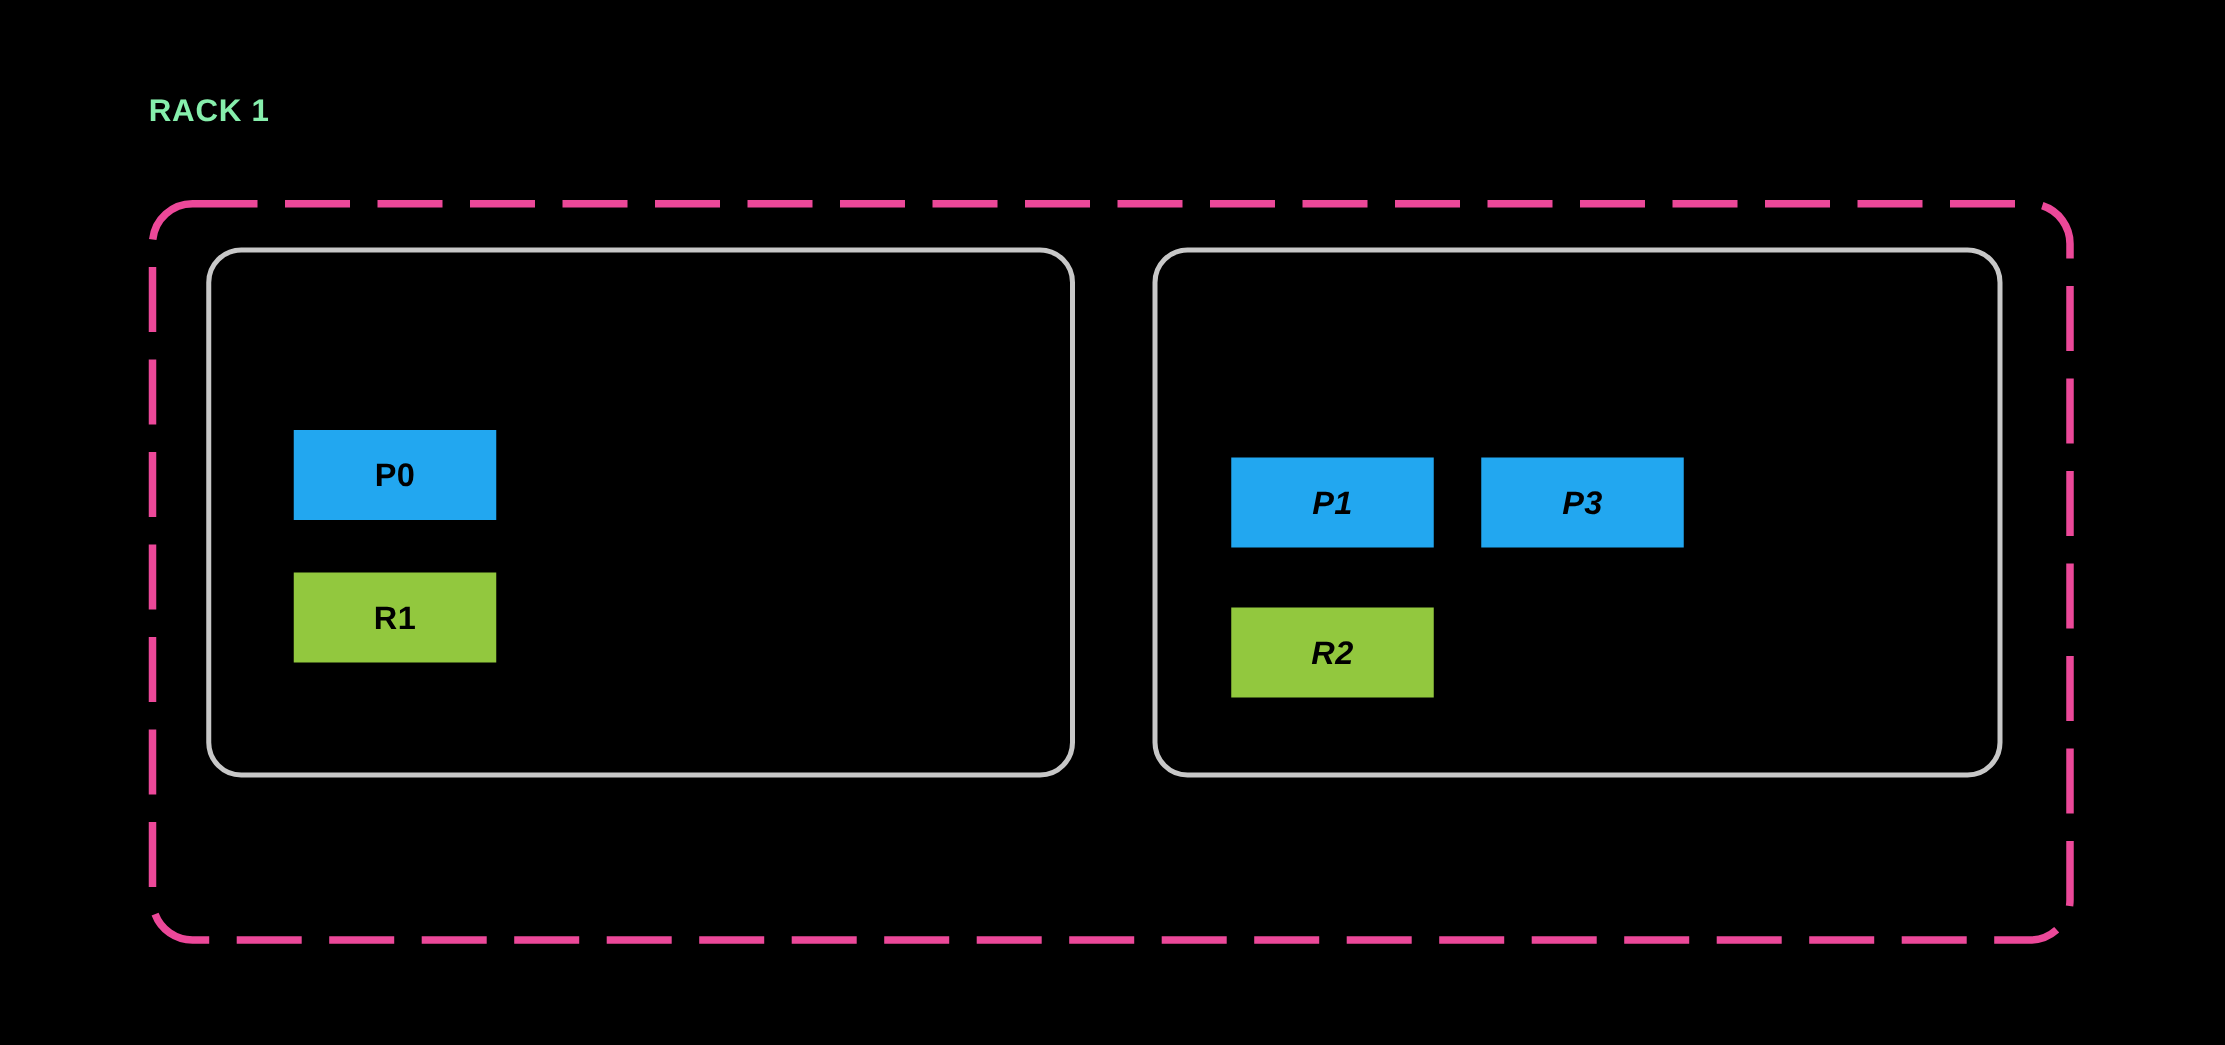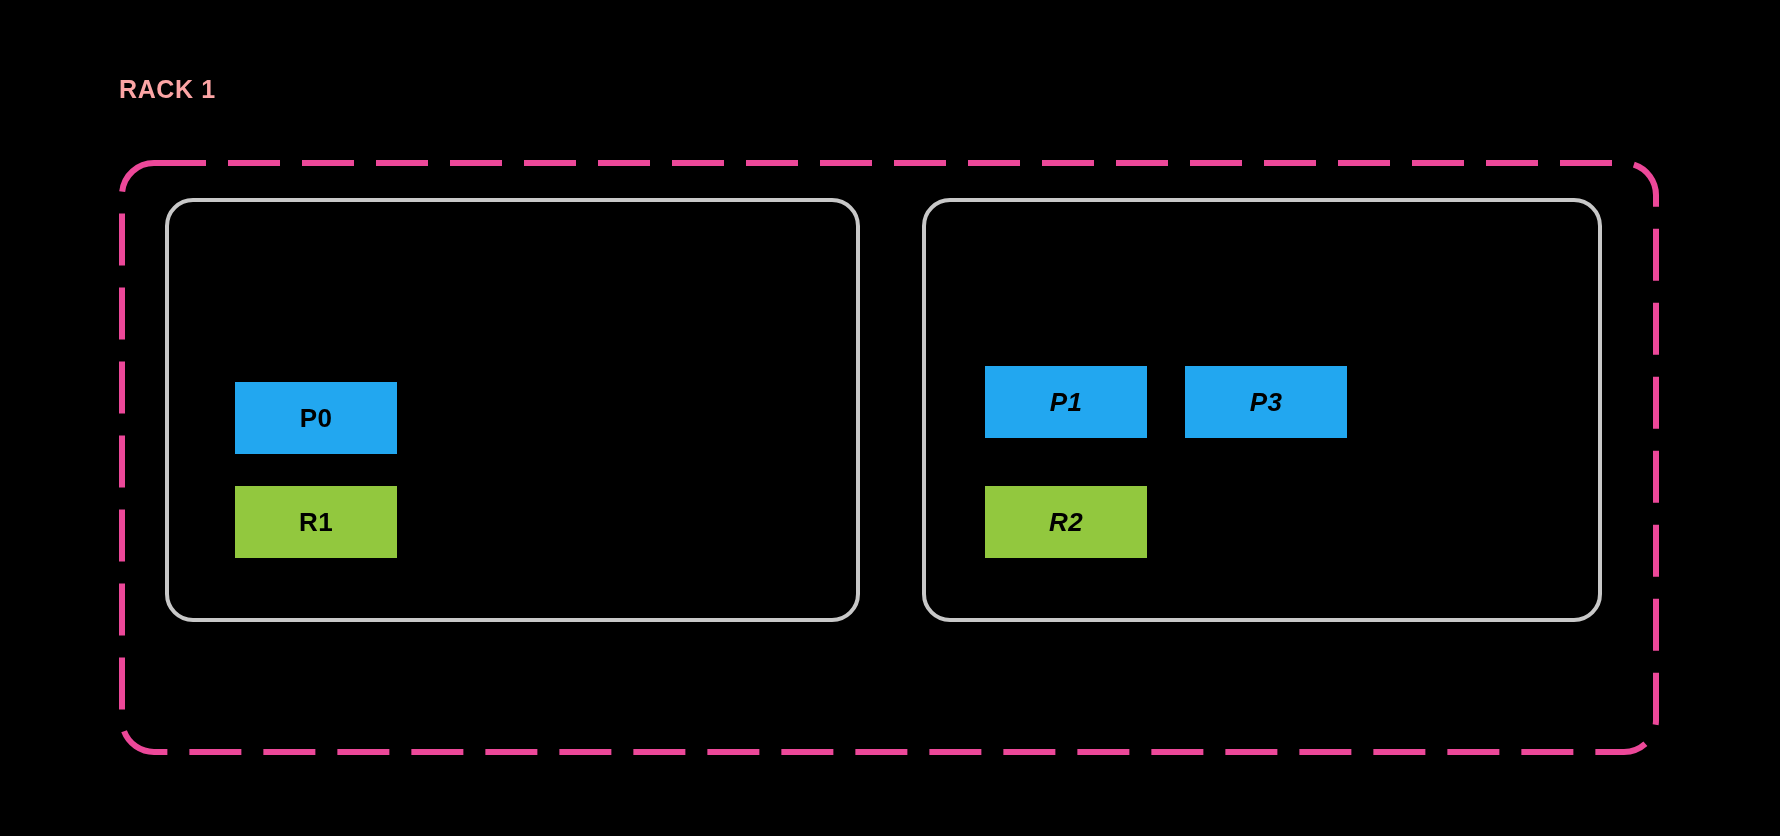--- a/index.html
+++ b/index.html
@@ -23,21 +23,21 @@
   }
 
   
   .rack-label {
     position: absolute;
     left: 119px;
     top: 77px;
     font-size: 25px;
     font-weight: bold;
     letter-spacing: 0.6px;
-    color: #fca5a5;
+    color: #86efac;
     white-space: nowrap;
     line-height: 1;
   }
 
   
   .rack-boundary {
     position: absolute;
     left: 119px;
     top: 160px;
     width: 1540px;
@@ -90,22 +90,22 @@
     font-weight: bold;
     color: #000000;
     letter-spacing: 0.3px;
     line-height: 1;
     box-sizing: border-box;
   }
   .shard.primary { background: #22A7F0; }
   .shard.replica { background: #92C83E; }
 
   
-  #row-a-top    { left: 235px; top: 382px; gap: 16px; }
-  #row-a-bottom { left: 235px; top: 486px; text-align: center; }
+  #row-a-top    { left: 235px; top: 344px; gap: 16px; }
+  #row-a-bottom { left: 235px; top: 458px; text-align: center; }
   
   #row-b-top    { left: 985px; top: 366px; font-style: italic; }
   #row-b-bottom { left: 985px; top: 486px; font-style: italic; }
 </style>
 </head>
 <body>
 
 <div id="canvas">
 
   <div class="rack-label">RACK 1</div>

